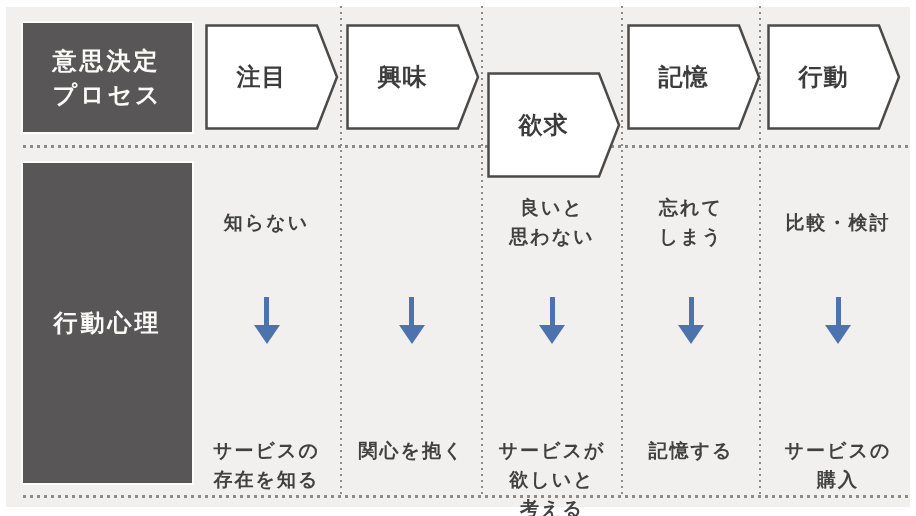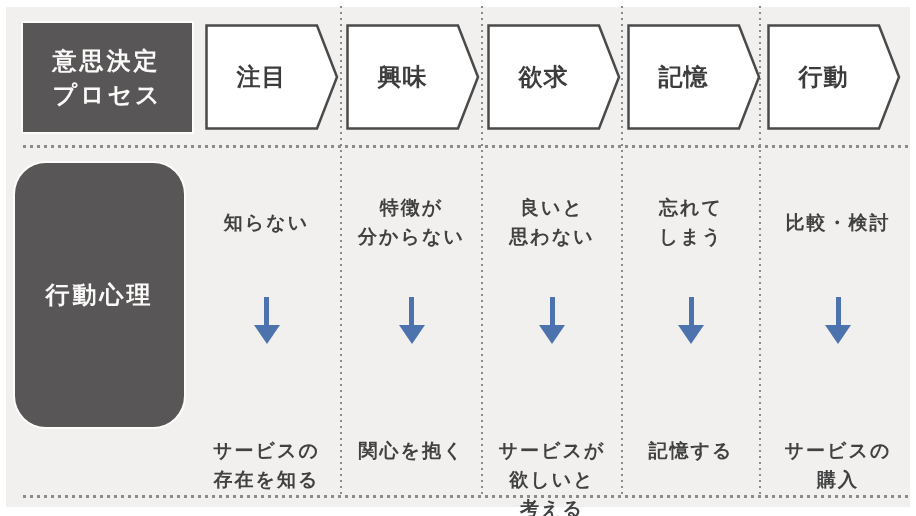--- a/index.html
+++ b/index.html
@@ -9,21 +9,21 @@
   html,body{margin:0;padding:0;}
   body{font-family:"Liberation Sans","DejaVu Sans",sans-serif;background:#fff;}
   #canvas{position:relative;width:916px;height:516px;background:#ffffff;overflow:hidden;}
   .bg{position:absolute;left:6px;top:7px;width:904px;height:500px;background:var(--bg);}
 
   .panel{position:absolute;background:var(--panel);box-shadow:0 0 0 2px #fcfcfb;
          display:flex;align-items:center;justify-content:center;}
   .panel-label{color:var(--panel-text);font-size:24px;font-weight:bold;letter-spacing:3px;
          line-height:34px;white-space:pre-line;text-align:left;}
   #decision-panel{left:23px;top:23px;width:169px;height:109px;}
-  #psych-panel{left:15px;top:163px;width:169px;height:264px;border-radius:31px;}
+  #psych-panel{left:23px;top:163px;width:169px;height:320px;}
 
   .vdots{position:absolute;top:6px;width:2px;height:492px;z-index:1;
     background:repeating-linear-gradient(to bottom,var(--dot) 0 2px,transparent 2px 6px);}
   .hdots{position:absolute;left:23px;width:887px;height:3px;z-index:1;
     background:repeating-linear-gradient(to right,var(--dot) 0 3px,transparent 3px 7px);}
 
   .chevron{position:absolute;top:24px;width:135px;height:106px;z-index:2;}
   .chevron svg{position:absolute;left:0;top:0;}
   .chev-label{position:absolute;left:0;top:0;width:113px;height:106px;display:flex;
     align-items:center;justify-content:center;font-size:24px;font-weight:bold;
@@ -74,28 +74,26 @@
       <div class="head"></div>
     </div>
     <div class="cell after" style="left: 192px; width: 149px;">サービスの
 存在を知る</div>
     <div class="chevron" style="left: 346px; text-decoration: underline;">
       <svg width="135" height="106" viewBox="0 0 135 106">
         <polygon points="1.5,1.5 112,1.5 132,53 112,104.5 1.5,104.5" fill="#ffffff" stroke="#4a4a4a" stroke-width="2.5"></polygon>
       </svg>
       <span class="chev-label">興味</span>
     </div>
-    <div class="cell before" style="left: 341px; width: 141px;">特徴が
-分からない</div>
     <div class="down-arrow" style="left: 396.5px;">
       <div class="stem"></div>
       <div class="head"></div>
     </div>
     <div class="cell after" style="left: 341px; width: 141px; text-align: center;">関心を抱く</div>
-    <div class="chevron" style="left: 487px;">
+    <div class="chevron" style="left: 487px; margin-top: 48px;">
       <svg width="135" height="106" viewBox="0 0 135 106">
         <polygon points="1.5,1.5 112,1.5 132,53 112,104.5 1.5,104.5" fill="#ffffff" stroke="#4a4a4a" stroke-width="2.5"></polygon>
       </svg>
       <span class="chev-label">欲求</span>
     </div>
     <div class="cell before" style="left: 482px; width: 140px;">良いと
 思わない</div>
     <div class="down-arrow" style="left: 537px;">
       <div class="stem"></div>
       <div class="head"></div>

